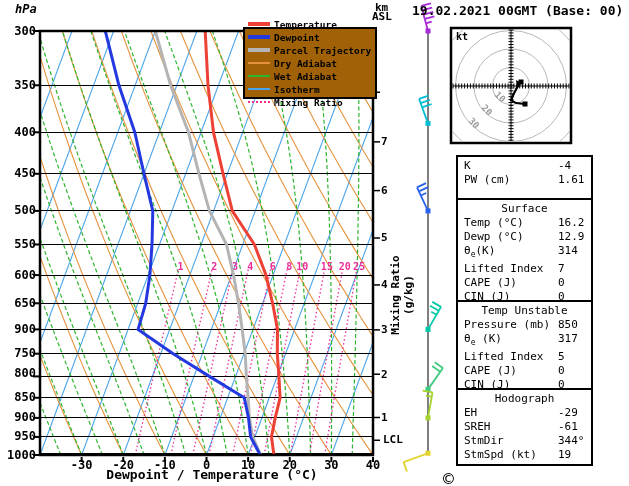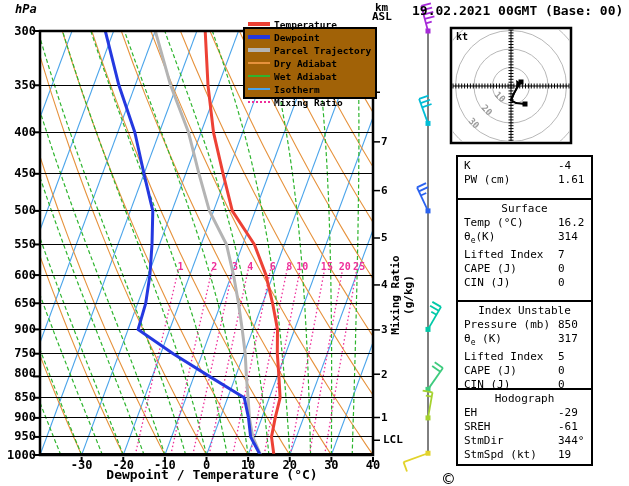--- a/index.html
+++ b/index.html
@@ -408,27 +408,28 @@
   <div class="abs lbl" id="kt">kt</div>
 
   <div id="panel-boxes">
       <div class="pbox abs" style="top: 155px; height: 39px;">
         <div class="prow"><span>K</span><span class="pval">-4</span></div>
         <div class="prow"><span>PW (cm)</span><span class="pval">1.61</span></div>
       </div>
       <div class="pbox abs" style="top: 198px; height: 98px;">
         <div class="btitle">Surface</div>
         <div class="prow"><span>Temp (°C)</span><span class="pval">16.2</span></div>
+        <div class="prow"><span>Dewp (°C)</span><span class="pval">12.9</span></div>
         <div class="prow"><span>θ<sub>e</sub>(K)</span><span class="pval">314</span></div>
         <div class="prow"><span>Lifted Index</span><span class="pval">7</span></div>
         <div class="prow"><span>CAPE (J)</span><span class="pval">0</span></div>
         <div class="prow"><span>CIN (J)</span><span class="pval">0</span></div>
       </div>
       <div class="pbox abs" style="top: 300px; height: 84px;">
-        <div class="btitle">Index Unstable</div>
+        <div class="btitle">Temp Unstable</div>
         <div class="prow"><span>Pressure (mb)</span><span class="pval">850</span></div>
         <div class="prow"><span>θ<sub>e</sub> (K)</span><span class="pval">317</span></div>
         <div class="prow"><span>Lifted Index</span><span class="pval">5</span></div>
         <div class="prow"><span>CAPE (J)</span><span class="pval">0</span></div>
         <div class="prow"><span>CIN (J)</span><span class="pval">0</span></div>
       </div>
       <div class="pbox abs" style="top: 388px; height: 72px;">
         <div class="btitle">Hodograph</div>
         <div class="prow"><span>EH</span><span class="pval">-29</span></div>
         <div class="prow"><span>SREH</span><span class="pval">-61</span></div>

